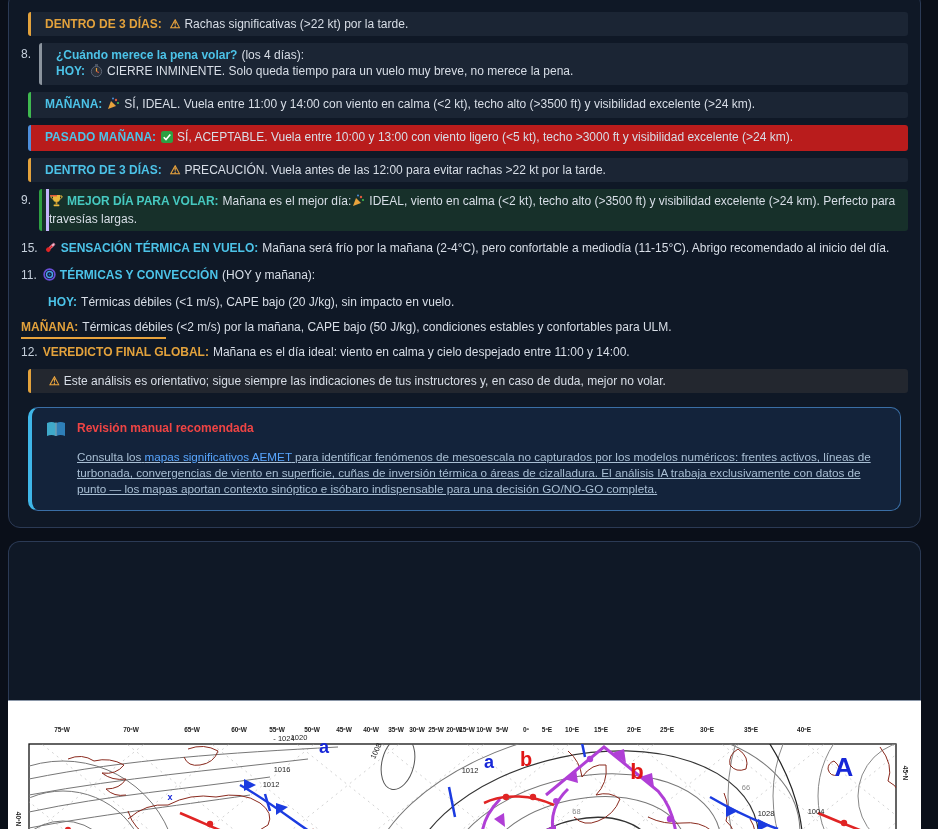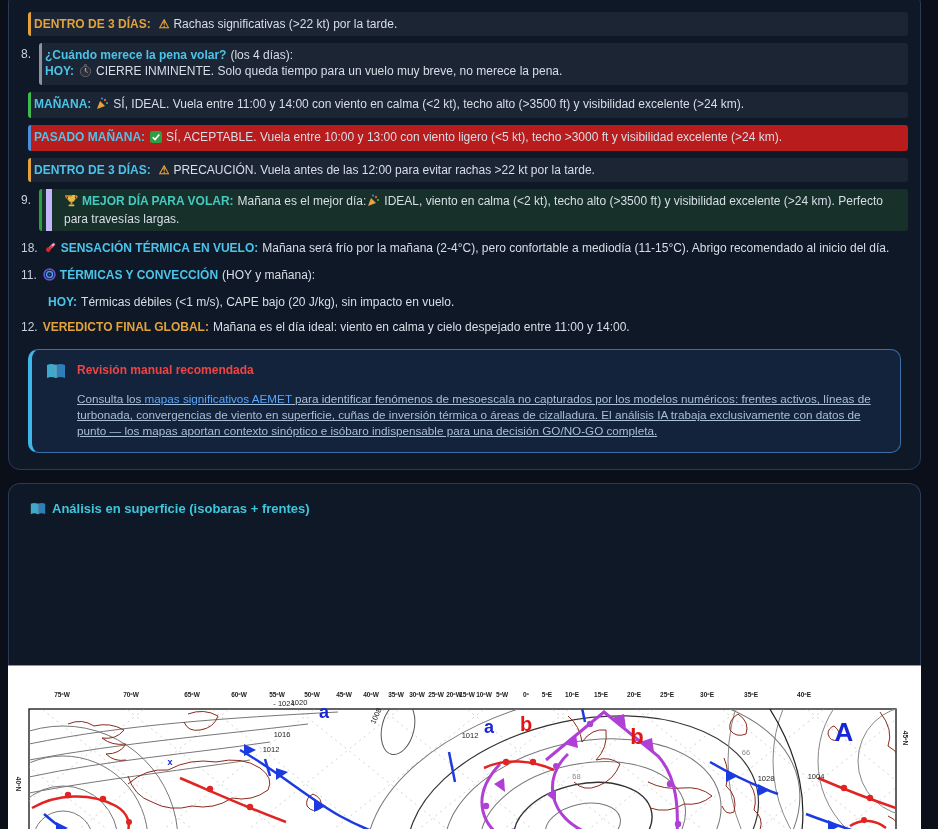--- a/index.html
+++ b/index.html
@@ -15,38 +15,38 @@
     border:1px solid #2b3a55;
     border-radius:12px;
     padding:12px 12px 10px 12px;
   }
   .card1{margin-top:-9px;padding-top:13px;}
   .card2{padding-bottom:0;border-bottom:none;border-bottom-left-radius:0;border-bottom-right-radius:0;margin-bottom:0;}
   .row{display:flex;align-items:flex-start;margin:7px 0;}
   .num{flex:0 0 18px;color:#c6d0dc;padding-top:4px;font-size:12px;}
   .callout{
     background:#1b2534;border-left:3px solid #888;border-radius:3px;
-    padding:4px 3px;line-height:16px;flex:1 1 auto;
+    padding:4px 14px;line-height:16px;flex:1 1 auto;
   }
   .callout.solo{margin-left:7px;}
   .b-orange{border-left-color:#e3a23c;}
   .b-green{border-left-color:#3fb950;}
   .b-blue{border-left-color:#4d8edb;}
   .b-gray{border-left-color:#8b949e;}
   .bg-blue{background:#b91c1c;}
   .bg-warn{background:#23272f;}
   .lbl{font-weight:bold;margin-right:4px;}
   .cyan{color:#4cc3e8;}
   .teal{color:#46c9c0;}
   .orange{color:#e3a23c;}
   .warn-glyph{color:#e8a33d;font-weight:bold;margin:0 4px;}
   .icn{display:inline-block;vertical-align:-2px;margin:0 4px 0 1px;}
   
   .best{background:#17302a;border-left:3px solid #2ea043;border-radius:3px;flex:1 1 auto;padding:0;}
-  .best-inner{border-left:6px solid #c4b5fd;margin-left:4px;padding:4px 12px;line-height:16px;}
+  .best-inner{border-left:3px solid #c4b5fd;margin-left:4px;padding:4px 0;line-height:16px;}
   .plain{margin:9px 0;line-height:16px;}
   .plain .pnum{color:#c6d0dc;margin-right:5px;}
   .indent{margin-left:27px;}
   .th-underline{border-bottom:2px solid #e8a33d;padding-bottom:3px;padding-right:88px;margin-right:-84px;}
   
   .rev{
     margin:14px 7px 6px 7px;
     background:#13233b;border:1px solid #3a6ea5;border-left:4px solid #3fb6e8;
     border-radius:10px;padding:13px 14px;display:flex;gap:11px;
   }
@@ -140,73 +140,74 @@
                 <polygon points="1,12 4,4 9,9" fill="#e8a33d"></polygon>
                 <circle cx="9" cy="3" r="1.2" fill="#e05a3c"></circle>
                 <circle cx="11" cy="6" r="1.1" fill="#3fb950"></circle>
                 <circle cx="6" cy="1.5" r="1" fill="#4d8edb"></circle>
               </svg></span><span>IDEAL, viento en calma (&lt;2 kt), techo alto (&gt;3500 ft) y visibilidad excelente (&gt;24 km). Perfecto para travesías largas.</span>
         </div>
       </div>
     </div>
 
     <p class="plain">
-      <span class="pnum">18.</span><span class="icn"><svg width="13" height="13" viewBox="0 0 13 13">
+      <span class="pnum">15.</span><span class="icn"><svg width="13" height="13" viewBox="0 0 13 13">
             <g transform="rotate(45 6.5 6.5)">
               <rect x="5.4" y="1" width="2.2" height="7" rx="1.1" fill="#f3c6d8" stroke="#d86a8a" stroke-width="0.8"></rect>
               <line x1="6.5" y1="4" x2="6.5" y2="8" stroke="#e02424" stroke-width="1.4"></line>
               <circle cx="6.5" cy="9.6" r="2.3" fill="#e02424"></circle>
             </g>
           </svg></span><span class="lbl cyan">SENSACIÓN TÉRMICA EN VUELO:</span><span>Mañana será frío por la mañana (2-4°C), pero confortable a mediodía (11-15°C). Abrigo recomendado al inicio del día.</span>
     </p>
 
     <p class="plain">
       <span class="pnum">11.</span><span class="icn"><svg width="13" height="13" viewBox="0 0 13 13">
             <circle cx="6.5" cy="6.5" r="5.4" fill="none" stroke="#6a4fd8" stroke-width="1.6"></circle>
             <circle cx="6.5" cy="6.5" r="3" fill="none" stroke="#4aa0e8" stroke-width="1.5"></circle>
             <circle cx="6.5" cy="6.5" r="1" fill="#2b5fd8"></circle>
           </svg></span><span class="lbl cyan">TÉRMICAS Y CONVECCIÓN</span><span>(HOY y mañana):</span>
     </p>
 
     <p class="plain indent">
       <span class="lbl cyan">HOY:</span><span>Térmicas débiles (&lt;1 m/s), CAPE bajo (20 J/kg), sin impacto en vuelo.</span>
     </p>
 
+    <p class="plain">
+      <span class="lbl orange th-underline">MAÑANA:</span><span>Térmicas débiles (&lt;2 m/s) por la mañana, CAPE bajo (50 J/kg), condiciones estables y confortables para ULM.</span>
+    </p>
 
     <p class="plain">
       <span class="pnum">12.</span><span class="lbl orange">VEREDICTO FINAL GLOBAL:</span><span>Mañana es el día ideal: viento en calma y cielo despejado entre 11:00 y 14:00.</span>
     </p>
 
+    <div class="row">
+      <div class="callout solo b-orange bg-warn">
+        <span class="warn-glyph">⚠</span><span>Este análisis es orientativo; sigue siempre las indicaciones de tus instructores y, en caso de duda, mejor no volar.</span>
+      </div>
+    </div>
 
     <div class="rev">
       <span><svg width="20" height="17" viewBox="0 0 20 17">
             <path d="M1,2 C4,0.5 7,0.5 9.5,2 V15 C7,13.5 4,13.5 1,15 Z" fill="#3fa9c9"></path>
             <path d="M19,2 C16,0.5 13,0.5 10.5,2 V15 C13,13.5 16,13.5 19,15 Z" fill="#2e7fb8"></path>
             <line x1="10" y1="1.5" x2="10" y2="15" stroke="#9fd8ea" stroke-width="1"></line>
           </svg></span>
       <div class="rev-text">
         <div class="rev-title">Revisión manual recomendada</div>
         <div class="rev-body">
           <span>Consulta los</span>
           <span class="rev-link">mapas significativos AEMET</span>
           <span>para identificar fenómenos de mesoescala no capturados por los modelos numéricos: frentes activos, líneas de turbonada, convergencias de viento en superficie, cuñas de inversión térmica o áreas de cizalladura. El análisis IA trabaja exclusivamente con datos de punto — los mapas aportan contexto sinóptico e isóbaro indispensable para una decisión GO/NO-GO completa.</span>
         </div>
       </div>
     </div>
 
   </div>
 
   <div class="card card2">
-    <div class="sec-title">
-      <span style="display:inline-block;vertical-align:-3px;margin-right:6px;"><svg width="16" height="14" viewBox="0 0 20 17">
-            <path d="M1,2 C4,0.5 7,0.5 9.5,2 V15 C7,13.5 4,13.5 1,15 Z" fill="#3fa9c9"></path>
-            <path d="M19,2 C16,0.5 13,0.5 10.5,2 V15 C13,13.5 16,13.5 19,15 Z" fill="#2e7fb8"></path>
-            <line x1="10" y1="1.5" x2="10" y2="15" stroke="#9fd8ea" stroke-width="1"></line>
-          </svg></span><span>Análisis en superficie (isobaras + frentes)</span>
-    </div>
 
     <div class="map-spacer"></div>
 
     <div class="map-wrap">
       <svg id="mapsvg" width="910" height="183" viewBox="0 0 910 183">
         <defs>
           <clipPath id="frameclip">
               <rect x="21" y="43" width="867" height="140"></rect>
             </clipPath>
         </defs>

